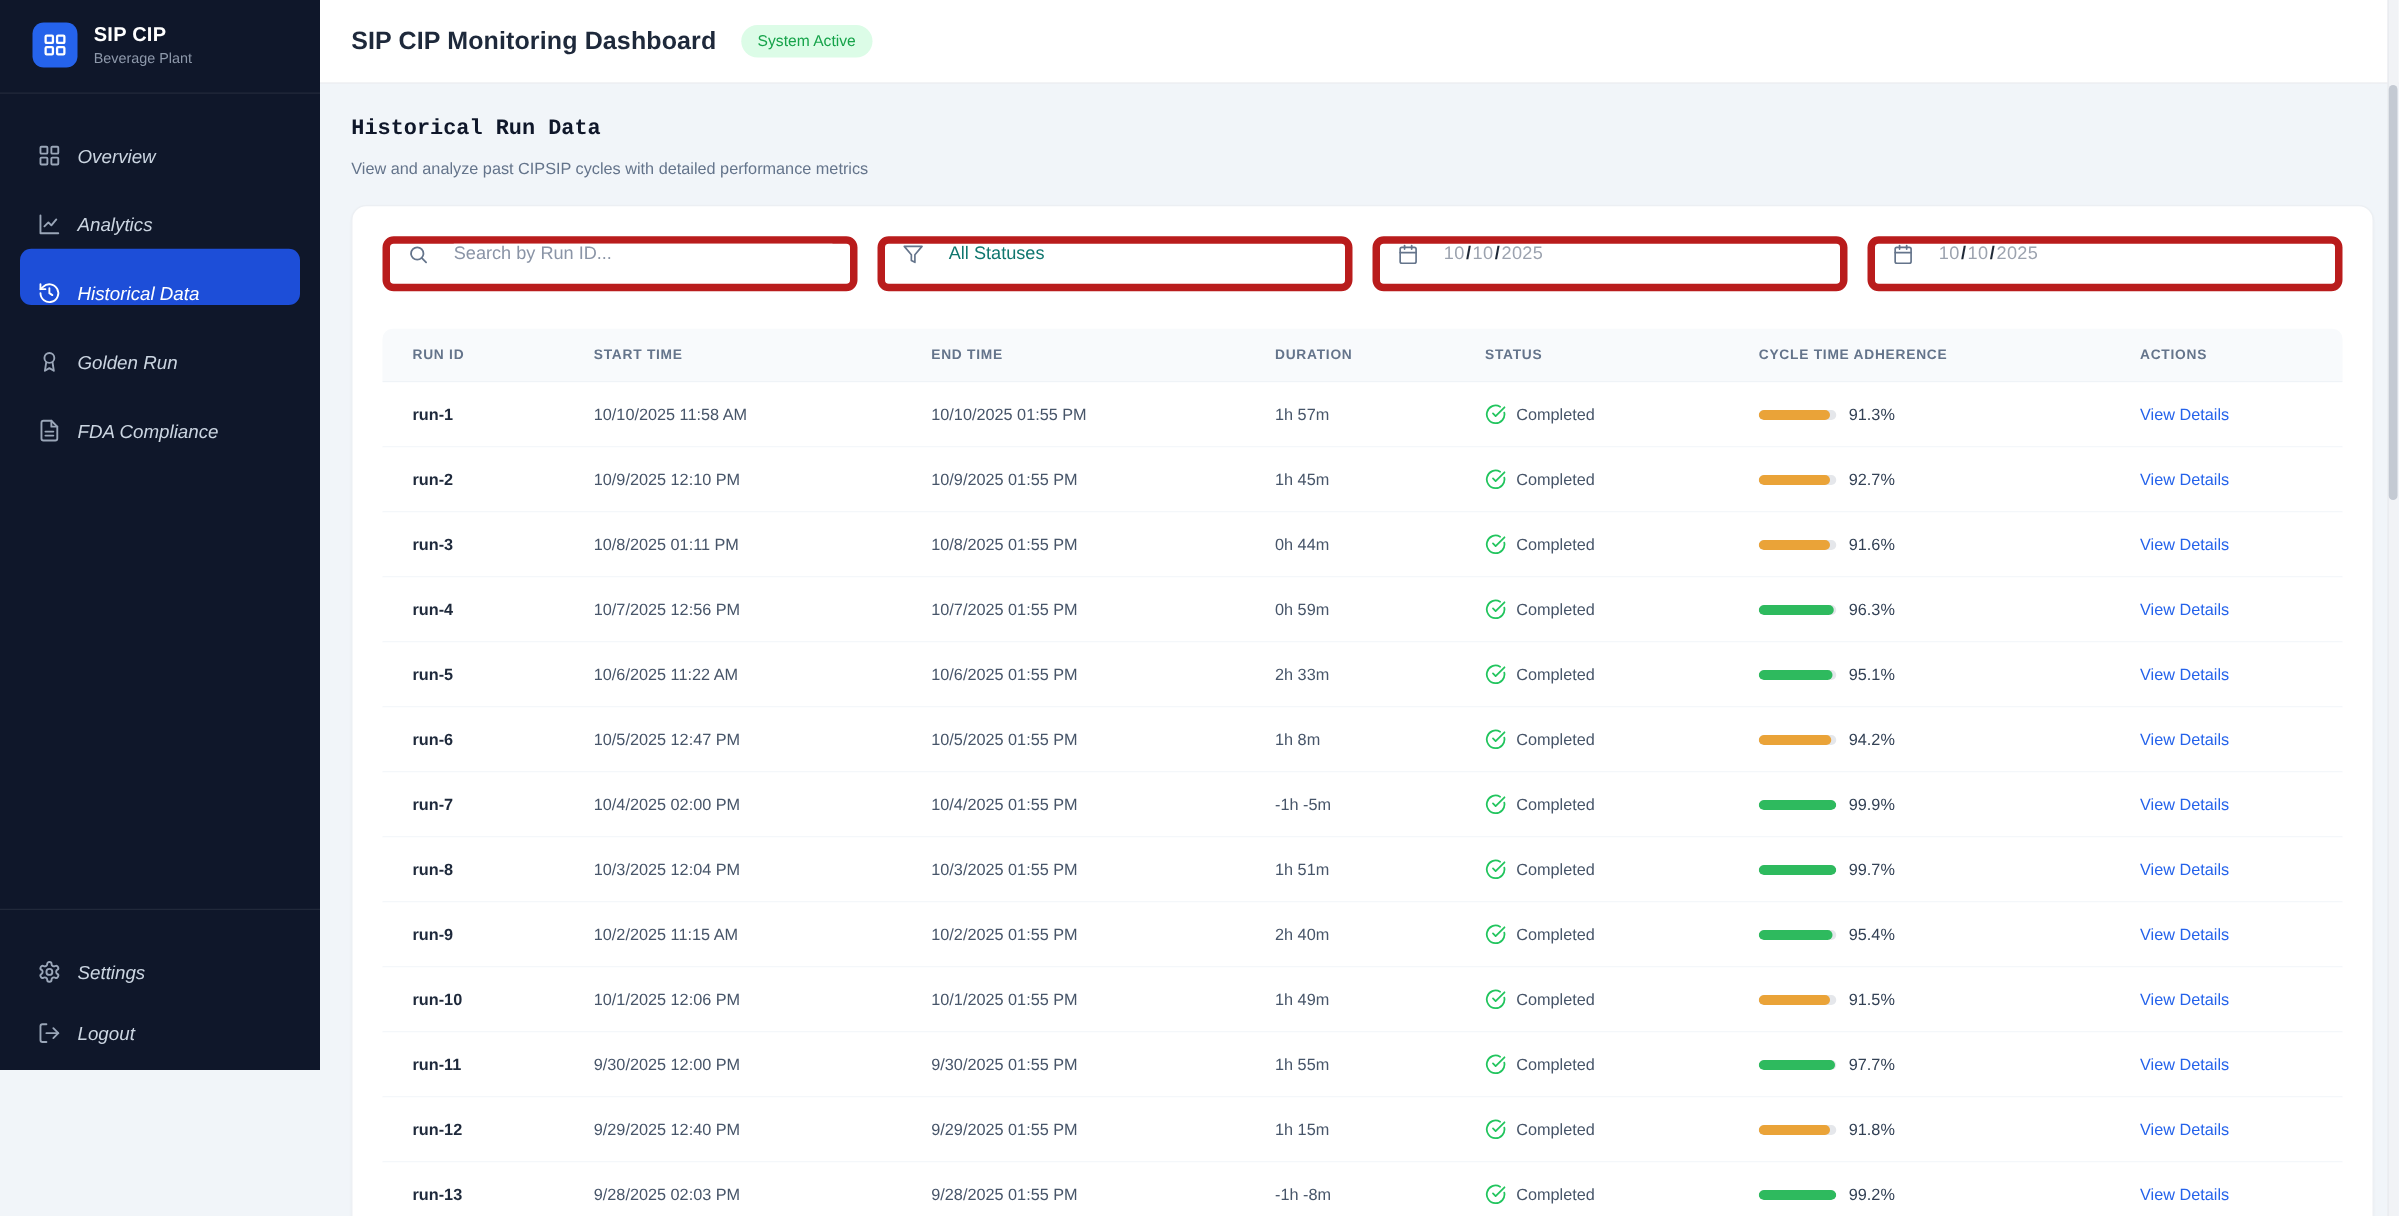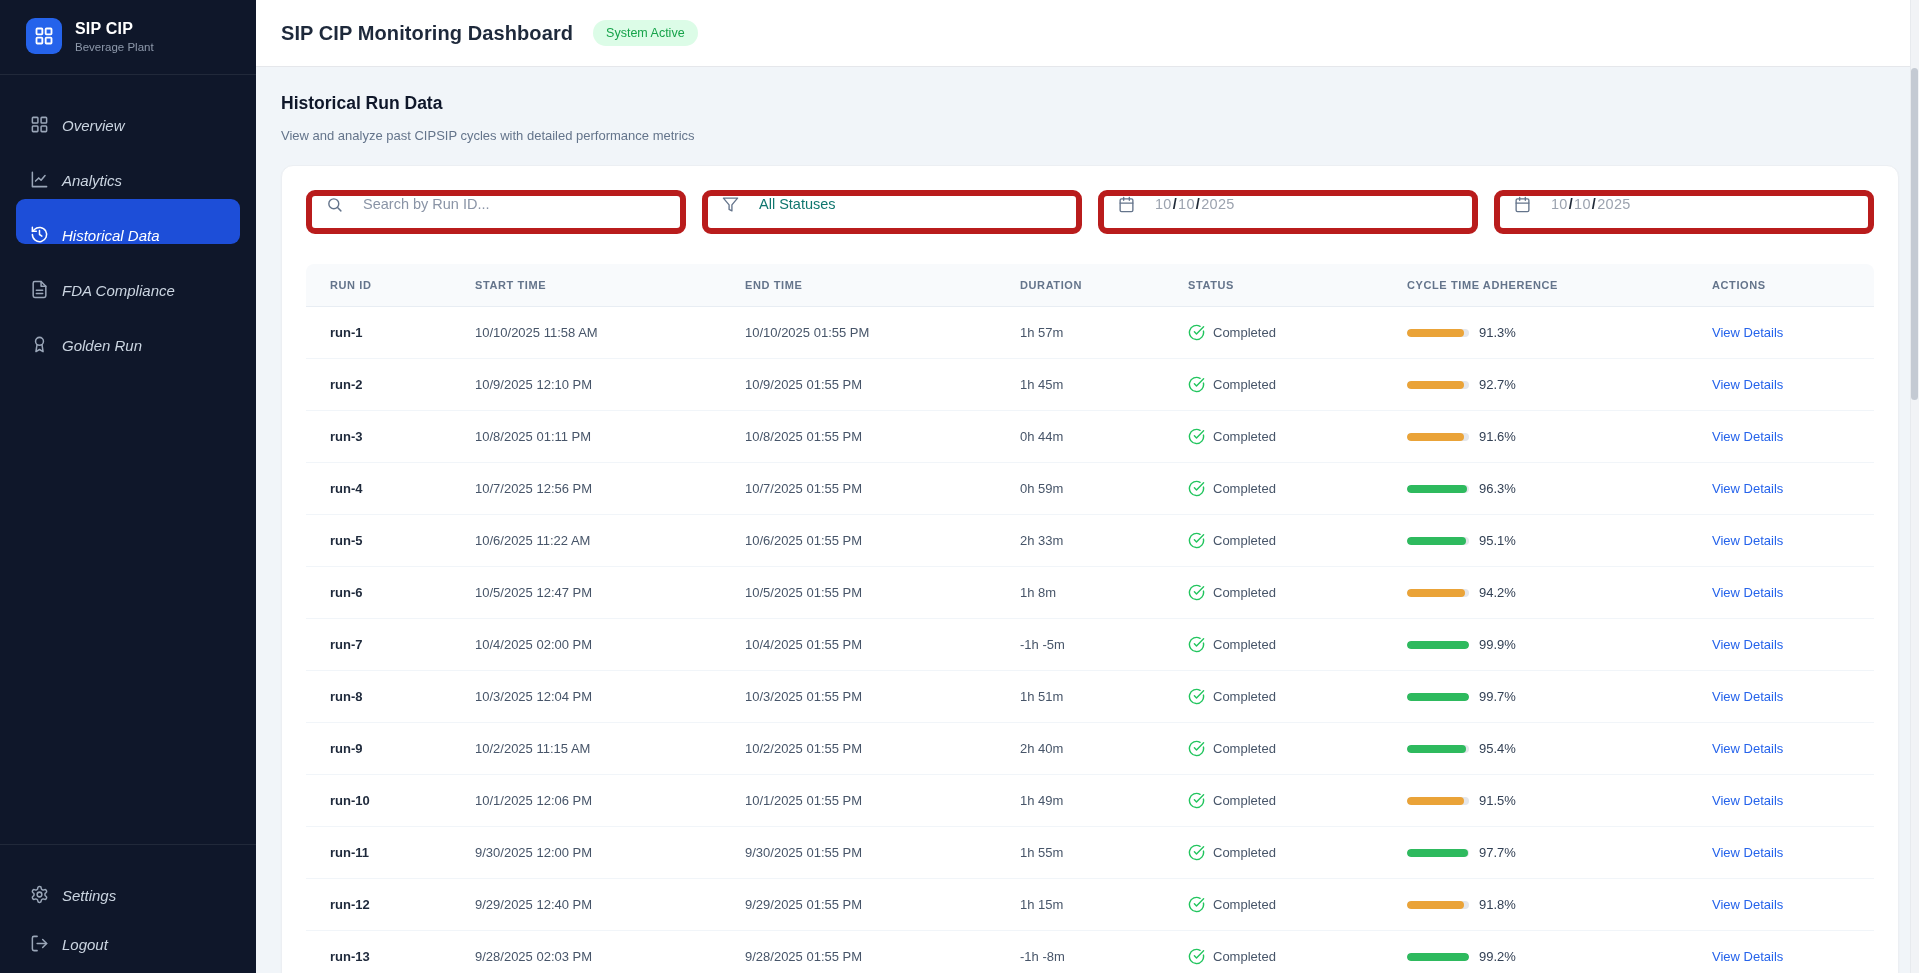--- a/index.html
+++ b/index.html
@@ -1,20 +1,20 @@
 <!DOCTYPE html>
 <html><head>
 <meta charset="utf-8">
 <style>
   * { margin:0; padding:0; box-sizing:border-box; }
   html,body { width:1919px; height:973px; overflow:hidden; }
   body { font-family:"Liberation Sans", sans-serif; background:#f1f5f9; display:flex; position:relative; }
 
   
-  .sidebar { width:256px; min-width:256px; height:973px; background:#0f172a; color:#cbd5e1; display:flex; flex-direction:column; }
+  .sidebar { width:256px; min-width:256px; height:856px; background:#0f172a; color:#cbd5e1; display:flex; flex-direction:column; }
   .brand { display:flex; align-items:center; gap:13px; padding:18px 20px 20px 26px; border-bottom:1px solid rgba(255,255,255,.08); }
   .brand-logo { width:36px; height:36px; background:#2563eb; border-radius:9px; display:flex; align-items:center; justify-content:center; color:#fff; }
   .brand-logo svg { width:20px; height:20px; }
   .brand-name { font-size:16px; font-weight:bold; color:#ffffff; letter-spacing:.2px; }
   .brand-sub { font-size:11.5px; color:#8e99ab; margin-top:3px; }
   .nav { padding:14px 16px; flex:0 0 auto; }
   .nav-item { display:flex; align-items:flex-end; gap:13px; height:45px; padding:0 14px; border-radius:9px; font-size:15px; color:#cbd5e1; margin-bottom:10px; cursor:pointer;font-style:italic; }
   .nav-item svg { width:19px; height:19px; color:#9aa6b8; }
   .nav-item.active { background:#1d4ed8; color:#ffffff; }
   .nav-item.active svg { color:#ffffff; }
@@ -35,21 +35,21 @@
   .bell-wrap { position:relative; width:26px; height:26px; color:#1f2937; cursor:pointer; }
   .bell-wrap svg { width:23px; height:23px; }
   .bell-badge { position:absolute; top:-5px; right:-7px; background:#ef4444; color:#fff; font-size:10px; font-weight:bold; width:16px; height:16px; border-radius:50%; display:flex; align-items:center; justify-content:center; }
   .user-wrap { display:flex; align-items:center; gap:10px; cursor:pointer; }
   .avatar { width:33px; height:33px; border-radius:50%; background:#2563eb; color:#fff; display:flex; align-items:center; justify-content:center; }
   .avatar svg { width:17px; height:17px; }
   .user-name { font-size:14.5px; font-weight:bold; color:#0f172a; }
 
   
   .content { flex:1; background:#f1f5f9; padding:26px 20px 0 25px; overflow:hidden; }
-  .page-title { font-size:17.5px; font-weight:bold; color:#0f172a; }
+  .page-title { font-size:17.5px; font-weight:bold; color:#0f172a;font-family:Liberation Mono, monospace; }
   .page-sub { font-size:13px; color:#64748b; margin-top:14px; }
   .card { background:#ffffff; border:1px solid #eceff3; border-radius:12px; margin-top:22px; padding:24px; box-shadow:0 1px 2px rgba(16,24,40,.04); }
 
   .filters { display:flex; gap:16px; }
   .filter-box { flex:1 1 0; height:44px; border:6px solid #b91c1c; border-radius:9px; display:flex; align-items:flex-start; gap:20px; padding:0 14px; background:#fff; }
   .filter-box svg { width:17px; height:17px; color:#64748b; flex:0 0 auto; }
   .filter-box input { border:none; outline:none; width:100%; font-size:14.5px; font-family:inherit; color:#334155; }
   .filter-box input::placeholder { color:#8a94a6; }
   .filter-value { font-size:14.5px; color:#0f766e; }
   .date-text { font-size:14.5px; color:#9ca3af; letter-spacing:.3px; }
@@ -120,36 +120,36 @@
             <path d="M3 12a9 9 0 1 0 2.6-6.3L3 8"></path>
             <path d="M3 3v5h5"></path>
             <path d="M12 7v5l3 2"></path>
           </svg>
         </span>
         <span>Historical Data</span>
       </div>
       <div class="nav-item">
         <span style="display: flex;">
           <svg viewBox="0 0 24 24" fill="none" stroke="currentColor" stroke-width="1.9" stroke-linecap="round" stroke-linejoin="round">
+            <circle cx="12" cy="8" r="5"></circle>
+            <path d="M8.8 12.5 7.5 21l4.5-2.7L16.5 21l-1.3-8.5"></path>
+          </svg>
+        </span>
+        <span>Golden Run</span>
+      </div>
+      <div class="nav-item">
+        <span style="display: flex;">
+          <svg viewBox="0 0 24 24" fill="none" stroke="currentColor" stroke-width="1.9" stroke-linecap="round" stroke-linejoin="round">
             <path d="M14 2H6a2 2 0 0 0-2 2v16a2 2 0 0 0 2 2h12a2 2 0 0 0 2-2V8z"></path>
             <path d="M14 2v6h6"></path>
             <line x1="8" y1="13" x2="16" y2="13"></line>
             <line x1="8" y1="17" x2="16" y2="17"></line>
           </svg>
         </span>
         <span>FDA Compliance</span>
-      </div>
-      <div class="nav-item">
-        <span style="display: flex;">
-          <svg viewBox="0 0 24 24" fill="none" stroke="currentColor" stroke-width="1.9" stroke-linecap="round" stroke-linejoin="round">
-            <circle cx="12" cy="8" r="5"></circle>
-            <path d="M8.8 12.5 7.5 21l4.5-2.7L16.5 21l-1.3-8.5"></path>
-          </svg>
-        </span>
-        <span>Golden Run</span>
       </div>
     </nav>
   <div class="sidebar-spacer"></div>
   <div class="sidebar-footer" id="nav-footer">
       <div class="nav-item">
         <span style="display: flex;">
           <svg viewBox="0 0 24 24" fill="none" stroke="currentColor" stroke-width="1.9" stroke-linecap="round" stroke-linejoin="round">
             <circle cx="12" cy="12" r="3"></circle>
             <path d="M12.22 2h-.44a2 2 0 0 0-2 2v.18a2 2 0 0 1-1 1.73l-.43.25a2 2 0 0 1-2 0l-.15-.08a2 2 0 0 0-2.73.73l-.22.38a2 2 0 0 0 .73 2.73l.15.1a2 2 0 0 1 1 1.72v.51a2 2 0 0 1-1 1.74l-.15.09a2 2 0 0 0-.73 2.73l.22.38a2 2 0 0 0 2.73.73l.15-.08a2 2 0 0 1 2 0l.43.25a2 2 0 0 1 1 1.73V20a2 2 0 0 0 2 2h.44a2 2 0 0 0 2-2v-.18a2 2 0 0 1 1-1.73l.43-.25a2 2 0 0 1 2 0l.15.08a2 2 0 0 0 2.73-.73l.22-.39a2 2 0 0 0-.73-2.73l-.15-.08a2 2 0 0 1-1-1.74v-.5a2 2 0 0 1 1-1.74l.15-.09a2 2 0 0 0 .73-2.73l-.22-.38a2 2 0 0 0-2.73-.73l-.15.08a2 2 0 0 1-2 0l-.43-.25a2 2 0 0 1-1-1.73V4a2 2 0 0 0-2-2z"></path>
           </svg>

